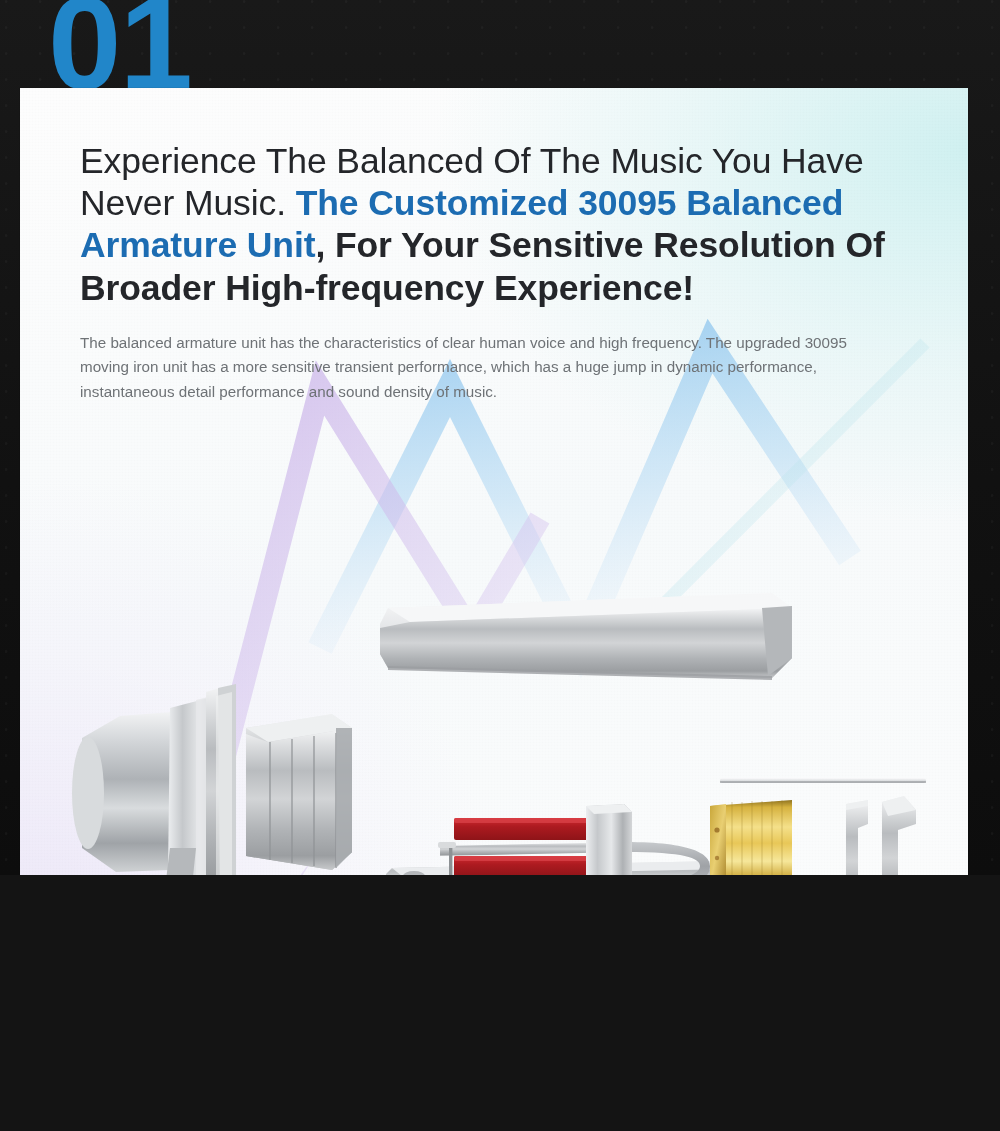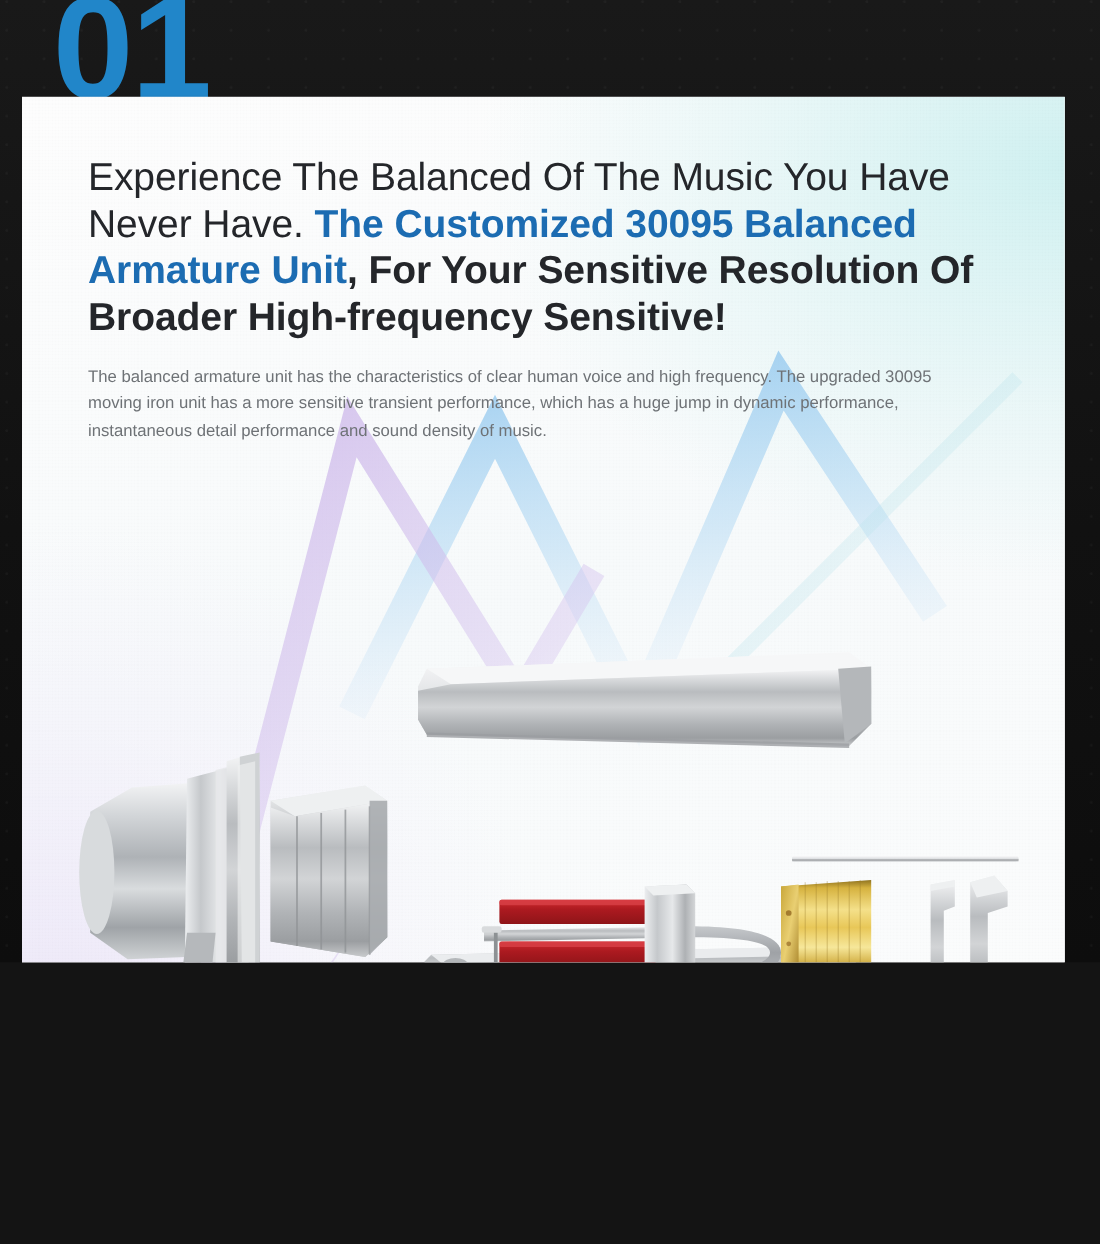--- a/index.html
+++ b/index.html
@@ -336,22 +336,22 @@
           <ellipse cx="700" cy="984" rx="17" ry="8" fill="#b0b3b6"></ellipse>
           <ellipse cx="700" cy="982" rx="14" ry="6" fill="#dcdedf"></ellipse>
           <path d="M 748 920 L 766 918 L 766 1000 L 748 1016 Z" fill="#a7aaad" opacity=".85"></path>
         </g>
       </svg>
     </div>
 
     <div class="text-block">
       <h1 class="headline">
         <span>Experience The Balanced Of The Music You Have</span>
-        <span>Never Have.</span>
+        <span>Never Music.</span>
         <span class="hl-accent">The Customized 30095 Balanced Armature Unit</span><span class="hl-strong">, For Your Sensitive Resolution Of</span>
-        <span class="hl-strong">Broader High-frequency Sensitive!</span>
+        <span class="hl-strong">Broader High-frequency Experience!</span>
       </h1>
 
       <p class="body-copy">The balanced armature unit has the characteristics of clear human voice and high frequency. The upgraded 30095 moving iron unit has a more sensitive transient performance, which has a huge jump in dynamic performance, instantaneous detail performance and sound density of music.</p>
     </div>
 
   </div>
 </div>
 
 </body></html>

